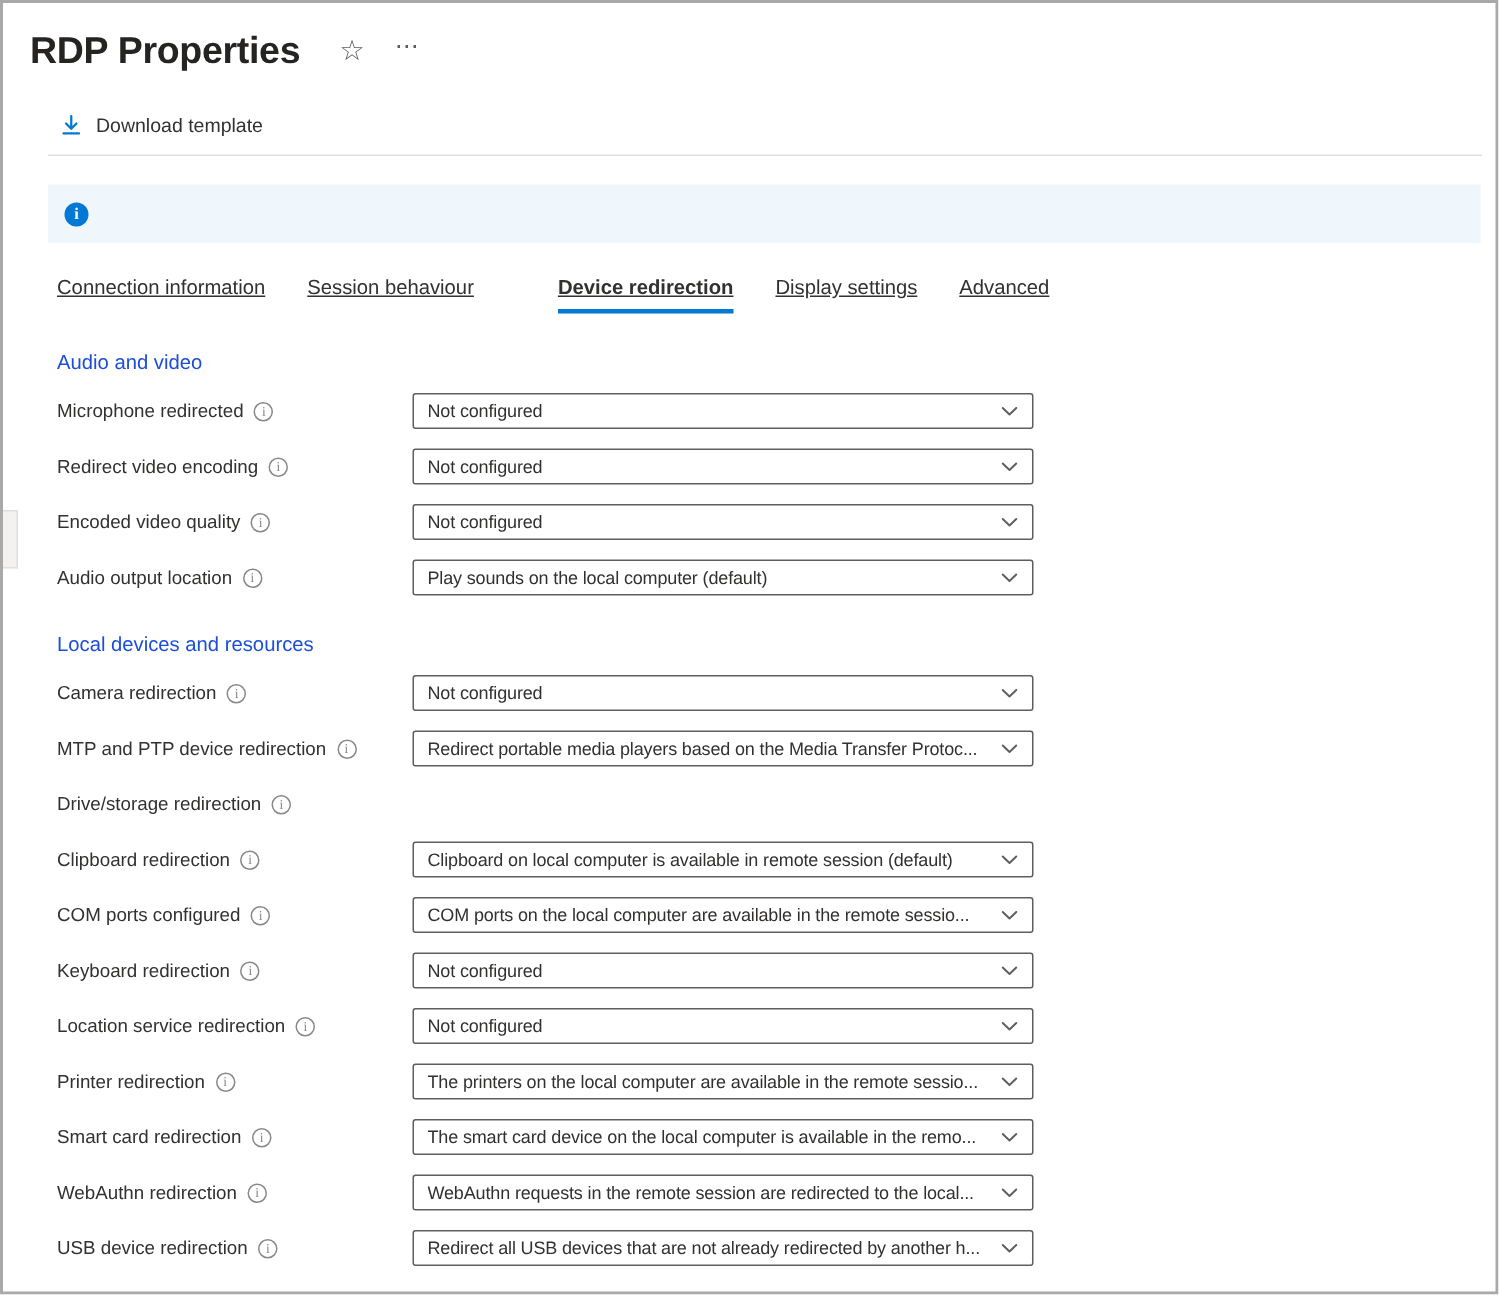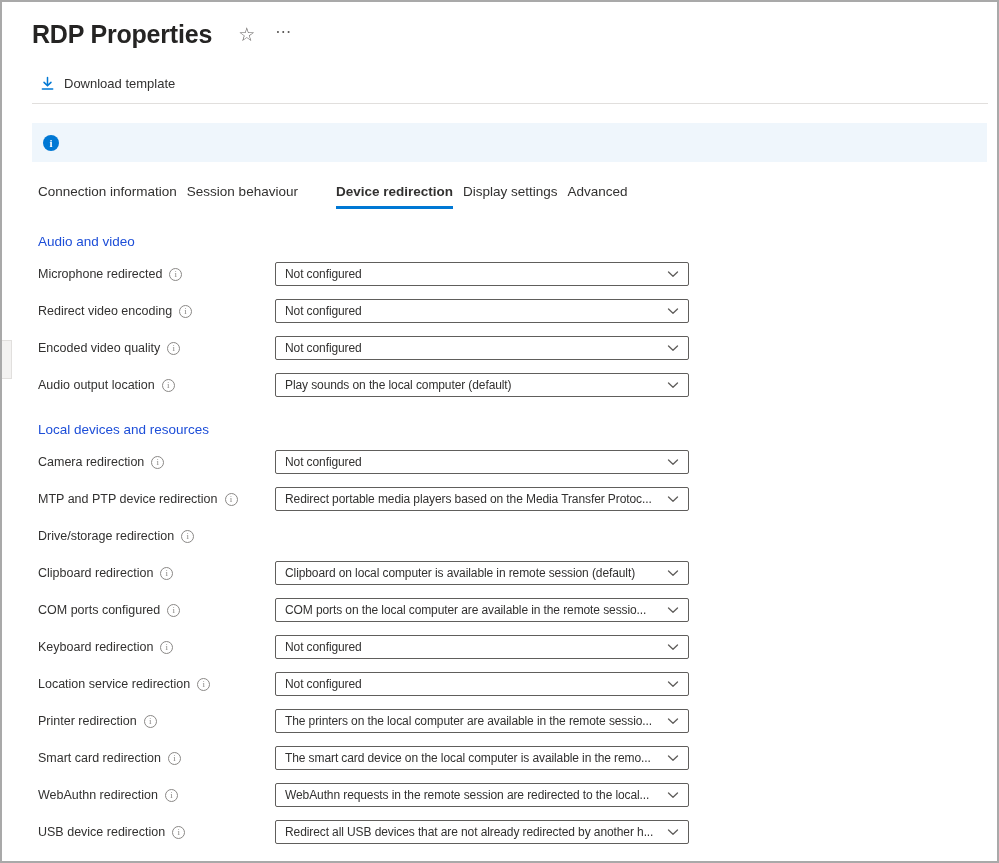--- a/index.html
+++ b/index.html
@@ -13,21 +13,21 @@
     width: 999px;
     height: 863px;
     background: #ffffff;
     border: 2px solid #a9a9a9;
     overflow: hidden;
   }
   
   .header {
     display: flex;
     align-items: center;
-    padding: 18px 0 0 30px;
+    padding: 18px 0 0 18px;
   }
   .page-title {
     font-size: 25px;
     font-weight: 700;
     color: #252423;
     letter-spacing: -0.2px;
   }
   .star-btn {
     margin-left: 26px;
     font-size: 19px;
@@ -92,22 +92,23 @@
     color: #323130;
   }
   .banner-link {
     color: #005a9e;
     text-decoration: underline;
     cursor: pointer;
   }
   
   .tab-bar {
     display: flex;
-    gap: 10px;
+    gap: 28px;
     margin: 22px 0 0 36px;
+    text-decoration: underline;
   }
   .tab {
     font-size: 13.5px;
     color: #323130;
     padding-bottom: 7px;
     border-bottom: 3px solid transparent;
     cursor: pointer;
     white-space: nowrap;
   }
   .tab.active {

